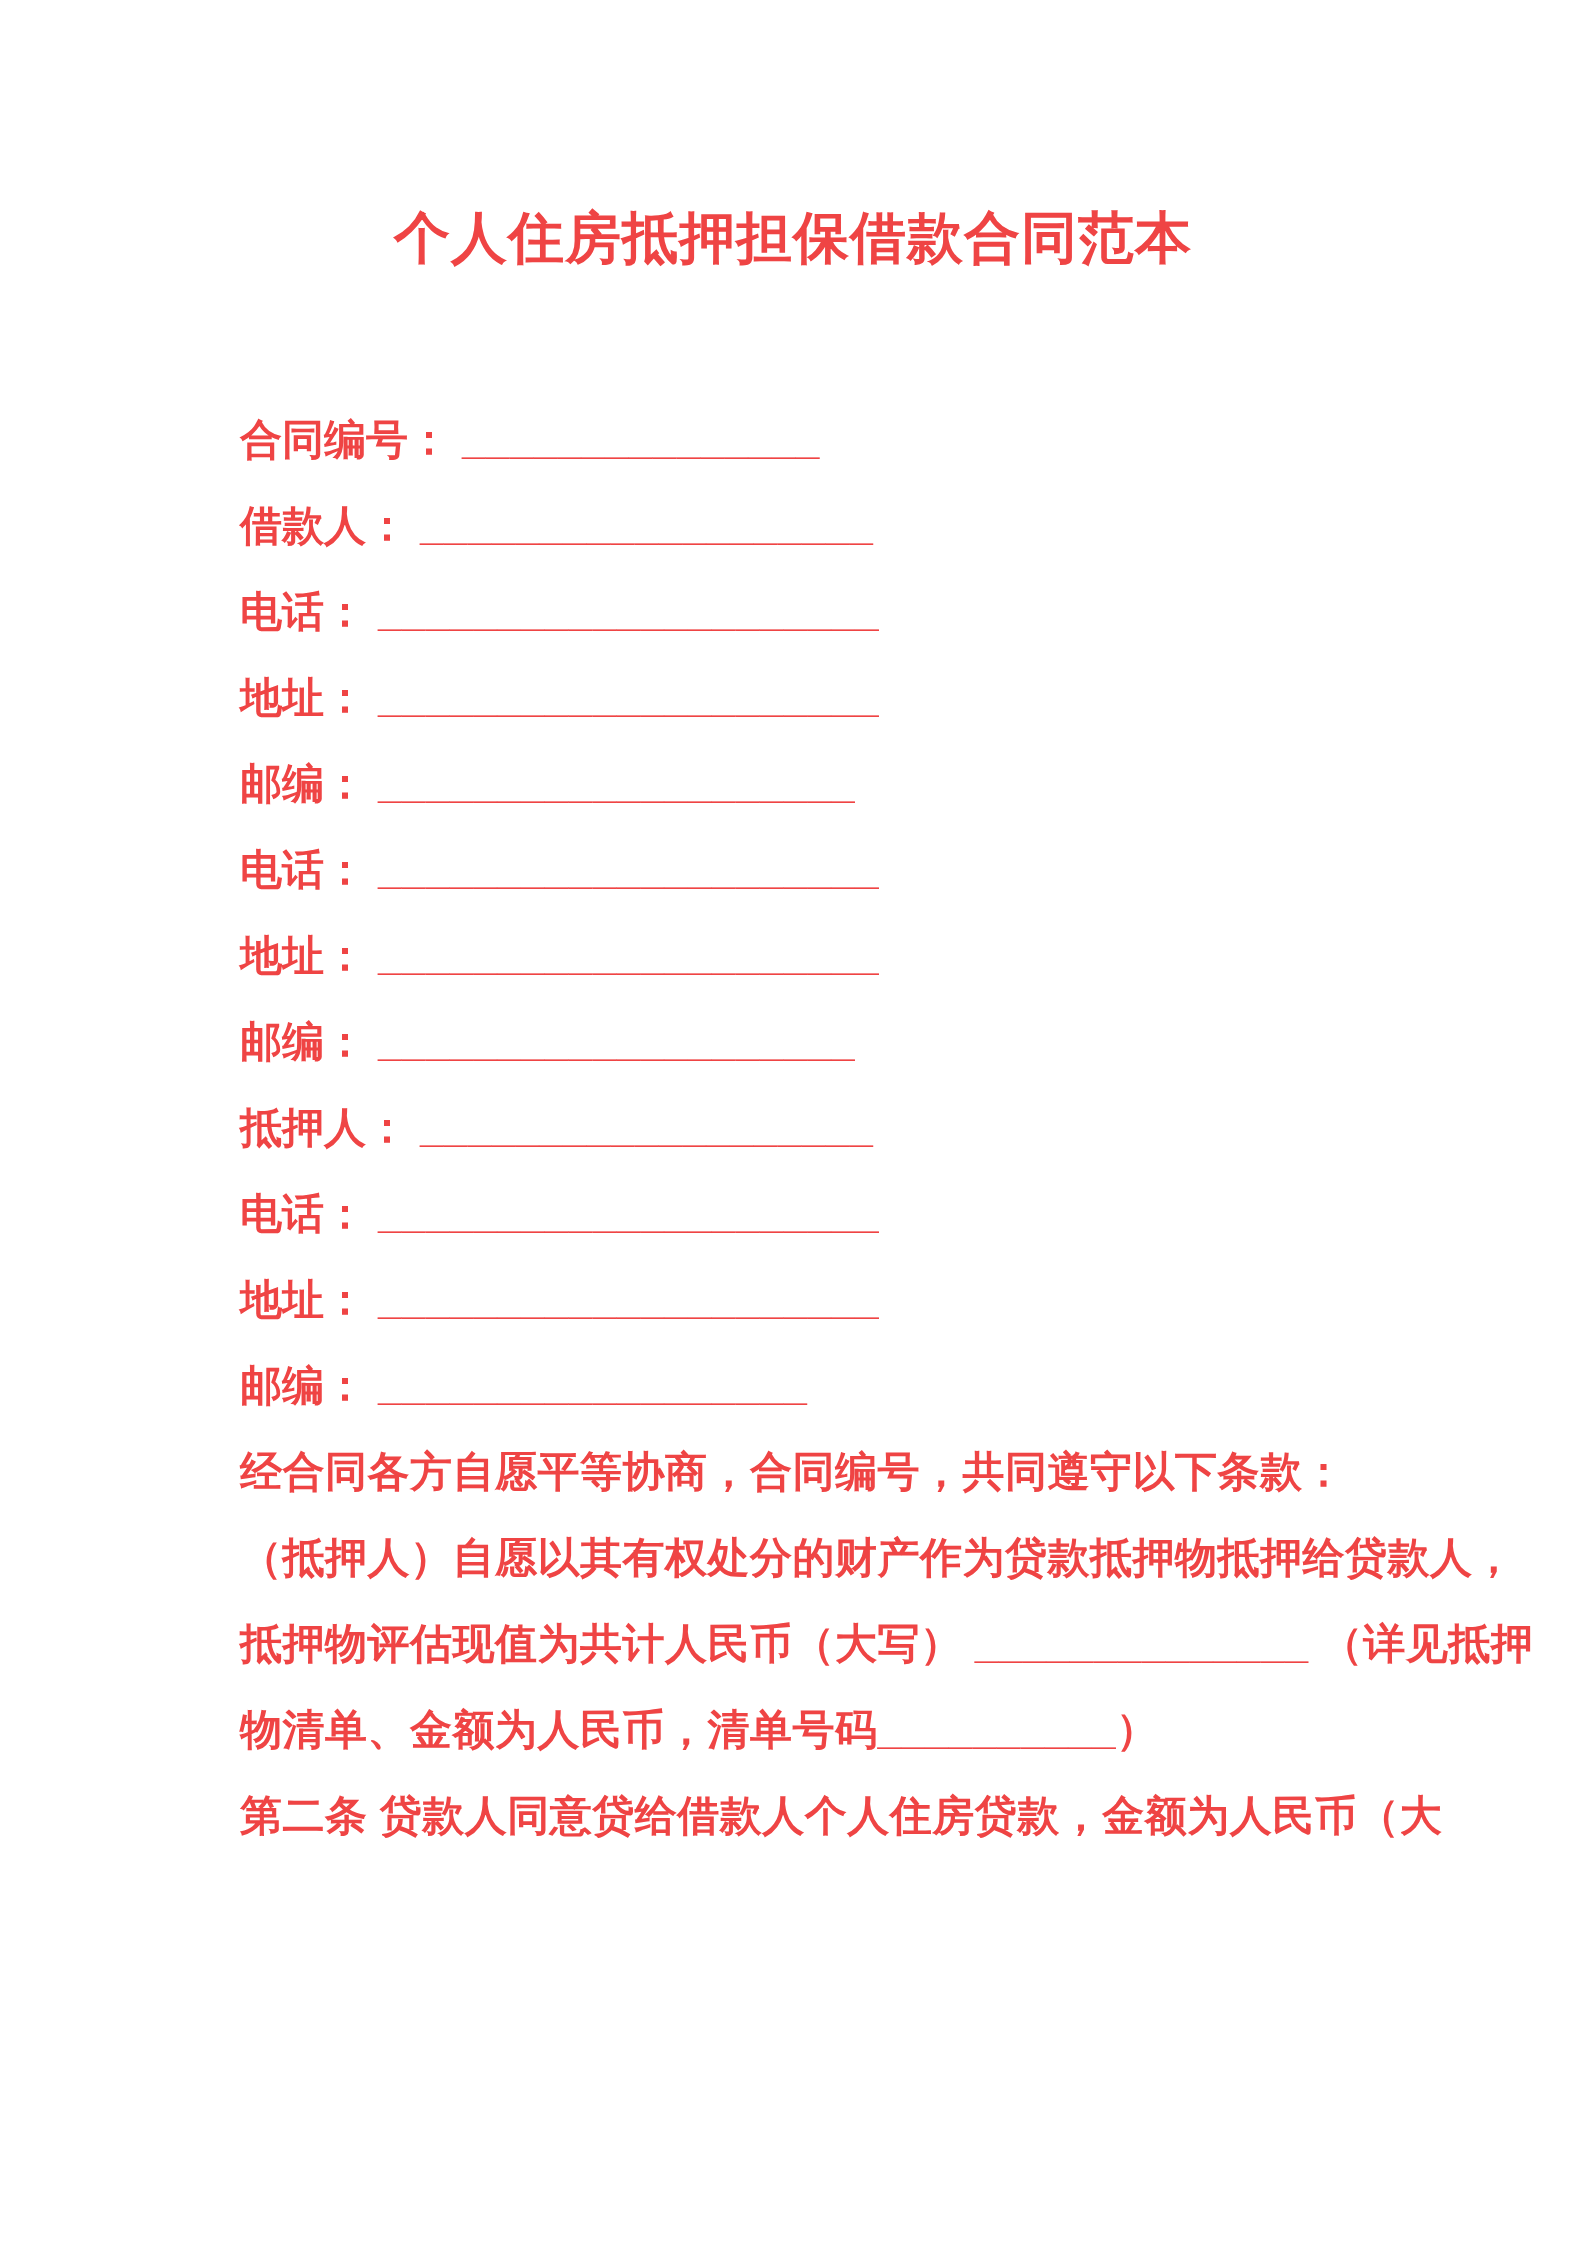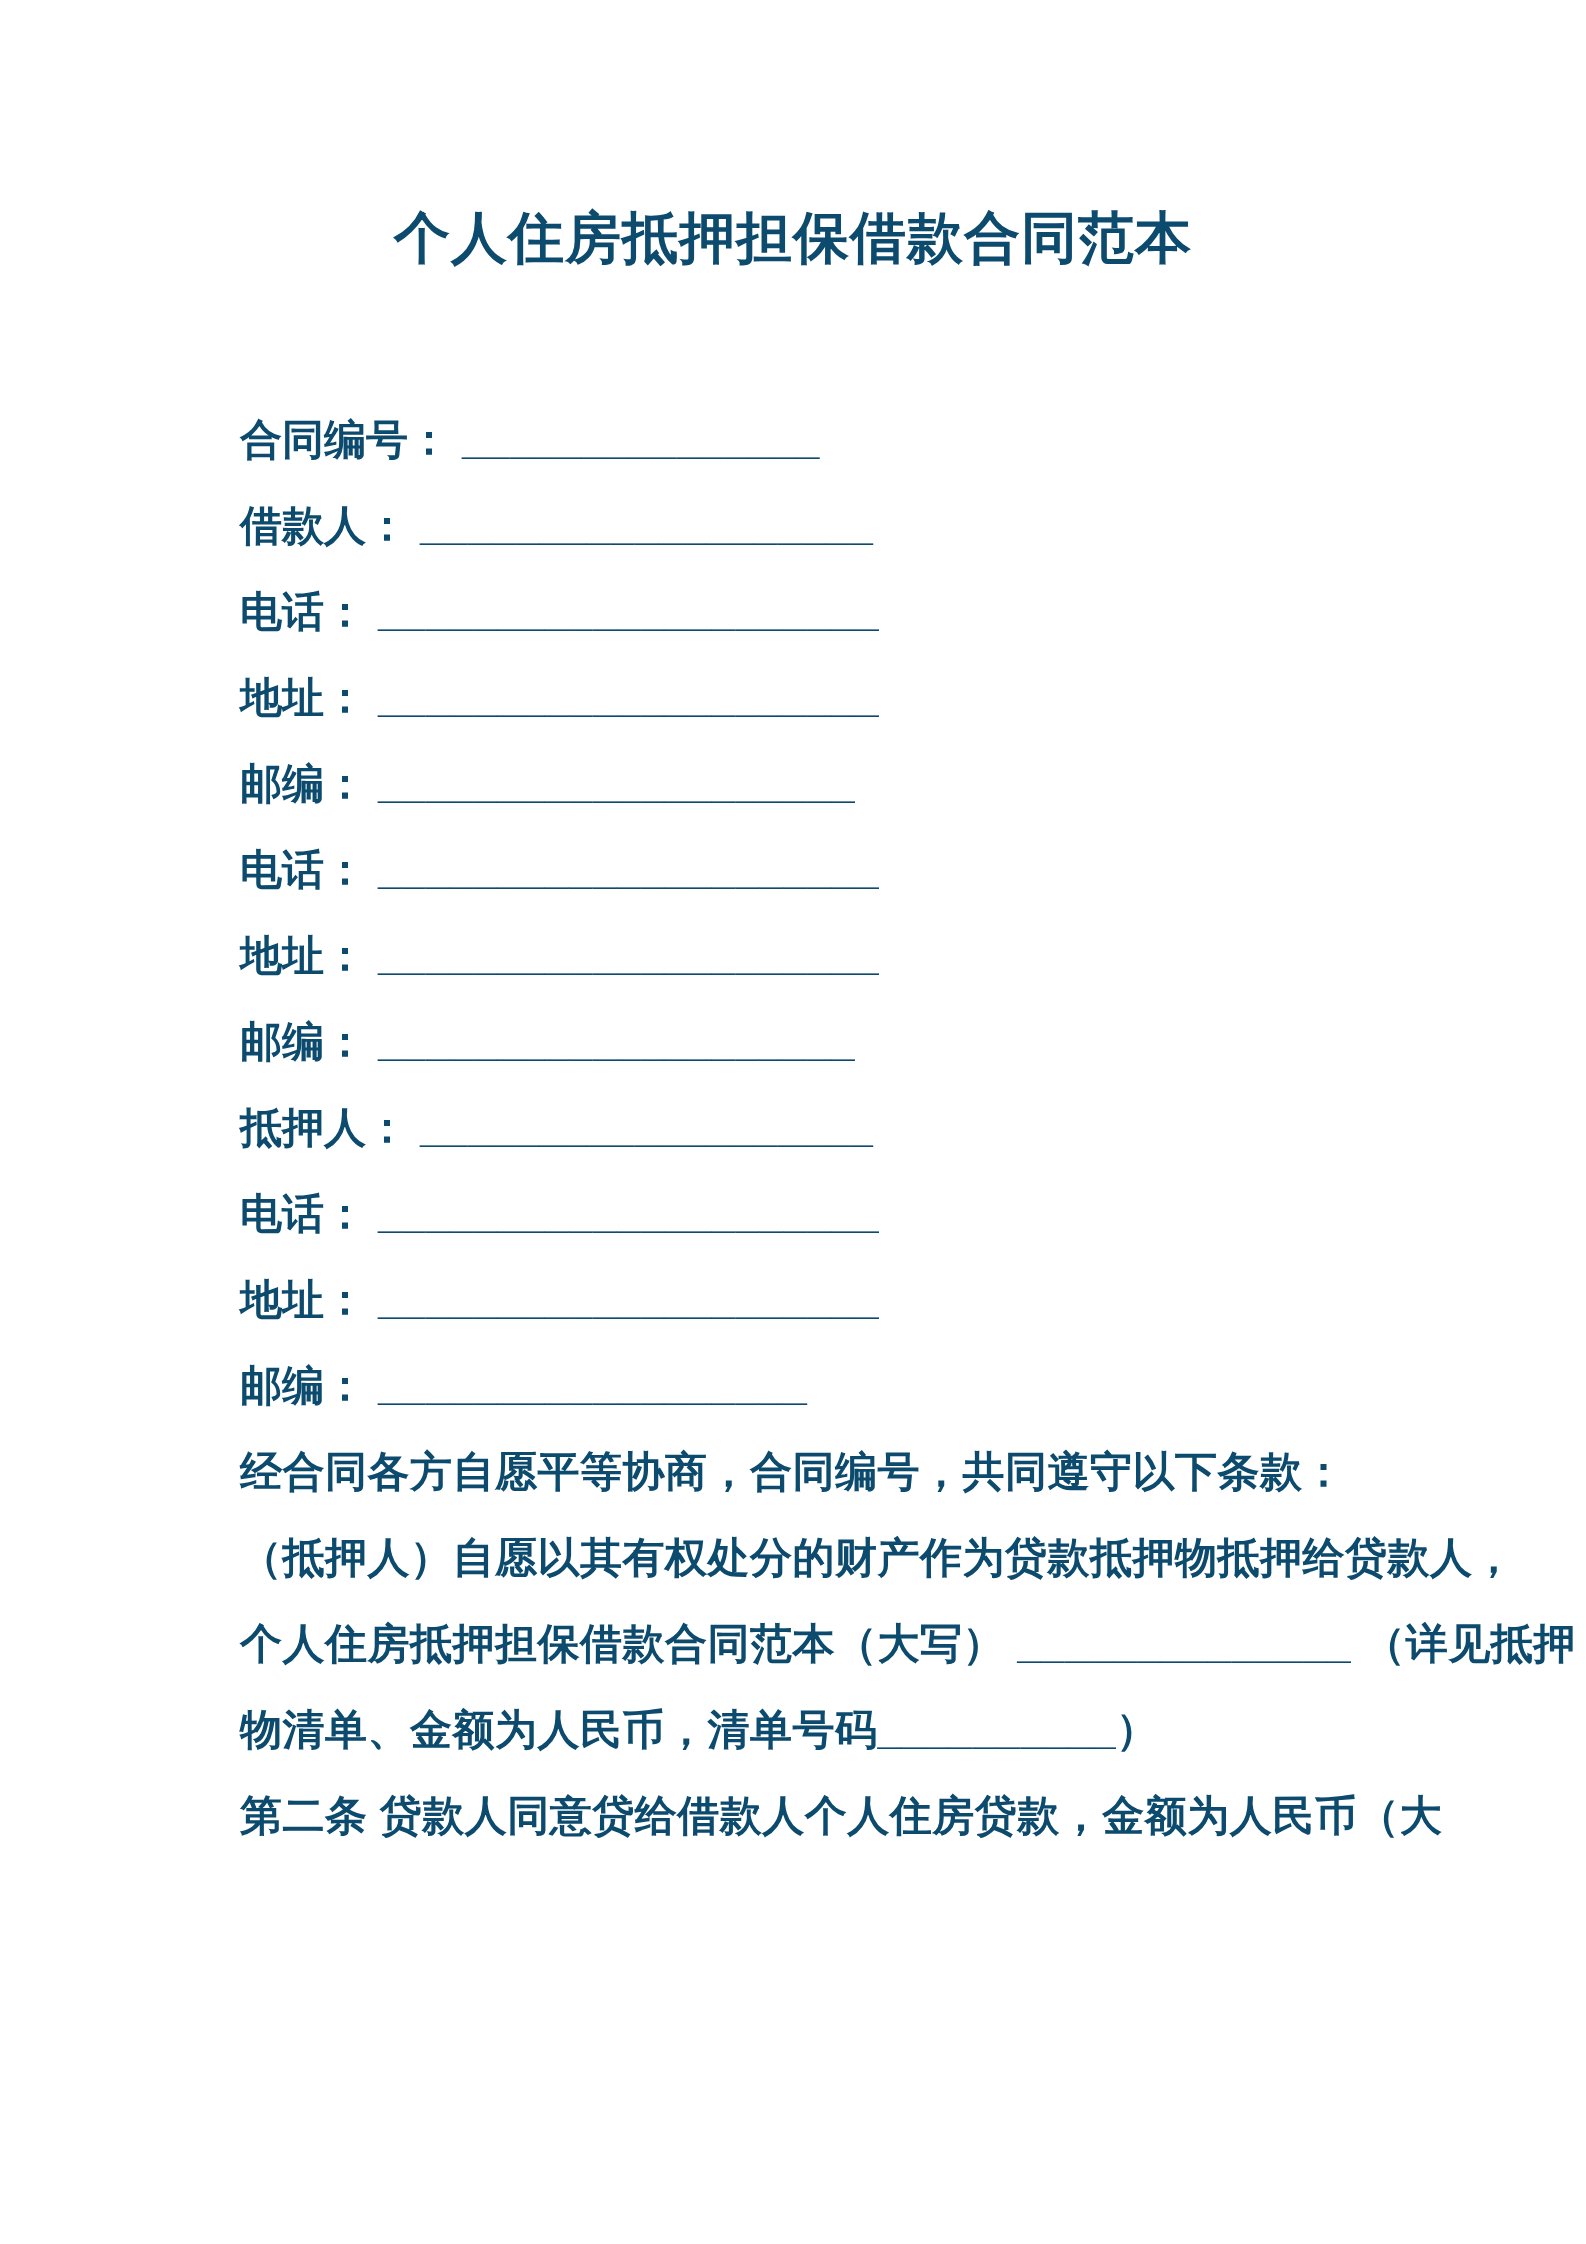--- a/index.html
+++ b/index.html
@@ -8,21 +8,21 @@
     background: #e8e8e8;
   }
   .page {
     position: relative;
     width: 1586px;
     height: 2244px;
     margin: 0 auto;
     background: #ffffff;
     overflow: hidden;
     font-family: "Liberation Sans", sans-serif;
-    color: #0c4a6e;
+    color: #ef4444;
   }
   .doc-title {
     margin: 0;
     padding-top: 206px;
     line-height: 64px;
     font-size: 56px;
     font-weight: 700;
     text-align: center;
     letter-spacing: 1px;
     white-space: nowrap;
@@ -93,19 +93,19 @@
         <span class="field-label">地址：</span><span class="field-blank">_____________________</span>
       </div>
       <div class="field-row">
         <span class="field-label">邮编：</span><span class="field-blank">__________________</span>
       </div>
     </div>
 
     <div>
       <div class="para-line">经合同各方自愿平等协商，合同编号，共同遵守以下条款：</div>
       <div class="para-line">（抵押人）自愿以其有权处分的财产作为贷款抵押物抵押给贷款人，</div>
-      <div class="para-line">个人住房抵押担保借款合同范本（大写） ______________ （详见抵押</div>
+      <div class="para-line">抵押物评估现值为共计人民币（大写） ______________ （详见抵押</div>
       <div class="para-line">物清单、金额为人民币，清单号码__________）</div>
       <div class="para-line">第二条 贷款人同意贷给借款人个人住房贷款，金额为人民币（大</div>
     </div>
 
   </div>
 </div>
 
 </body></html>

